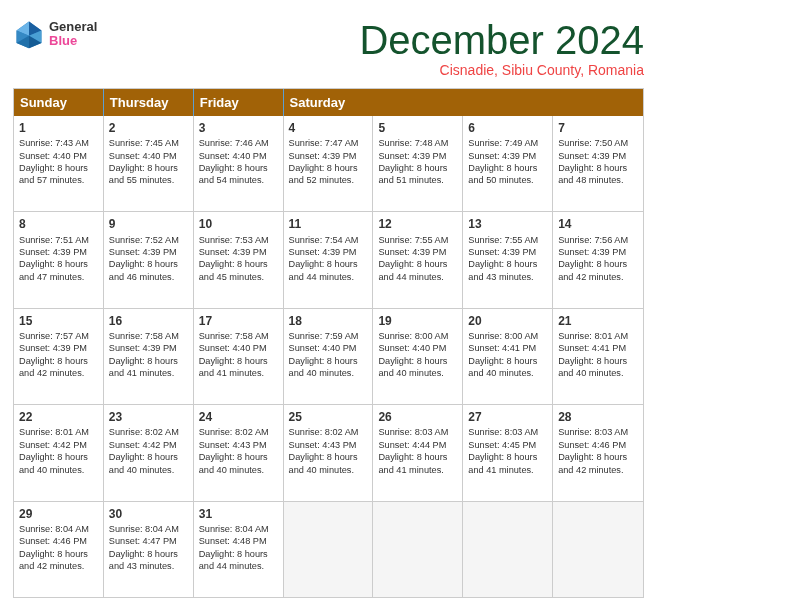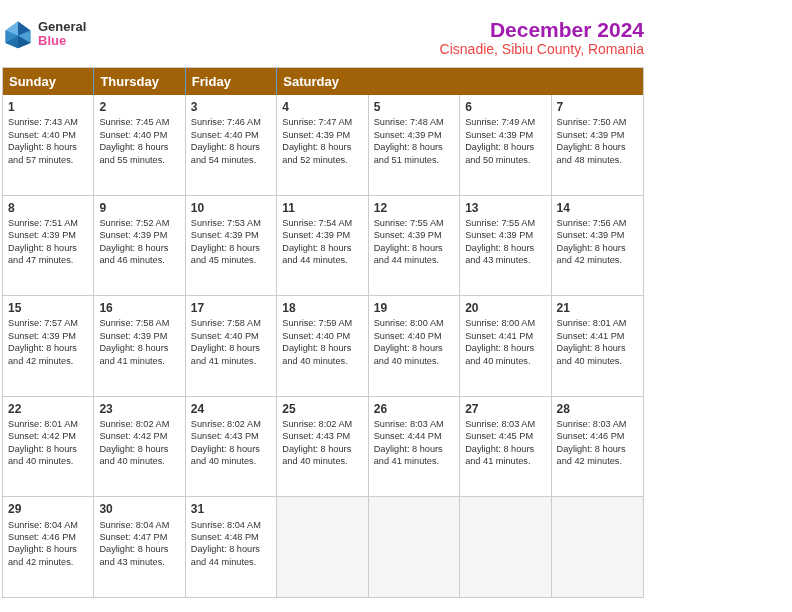--- a/index.html
+++ b/index.html
@@ -6,21 +6,21 @@
     body {
       font-family: Arial, sans-serif;
       background: #fff;
       width: 792px;
       height: 612px;
       overflow: hidden;
     }
     .page {
       width: 664px;
       height: 612px;
-      padding: 18px 20px 14px 2px;
+      padding: 18px 20px 14px 13px;
       display: flex;
       flex-direction: column;
     }
     .header {
       display: flex;
       align-items: flex-start;
       justify-content: space-between;
       margin-bottom: 10px;
     }
     .logo {
@@ -44,23 +44,23 @@
       color: #ec4899;
     }
     .logo-icon {
       width: 32px;
       height: 32px;
     }
     .title-block {
       text-align: right;
     }
     .title-block h1 {
-      font-size: 21px;
-      font-weight: bold;
-      color: #a21caf;
+      font-size: 40px;
+      font-weight: normal;
+      color: #14532d;
       line-height: 1.1;
     }
     .title-block .subtitle {
       font-size: 14px;
       color: #ef4444;
     }
     .calendar {
       flex: 1;
       display: flex;
       flex-direction: column;

